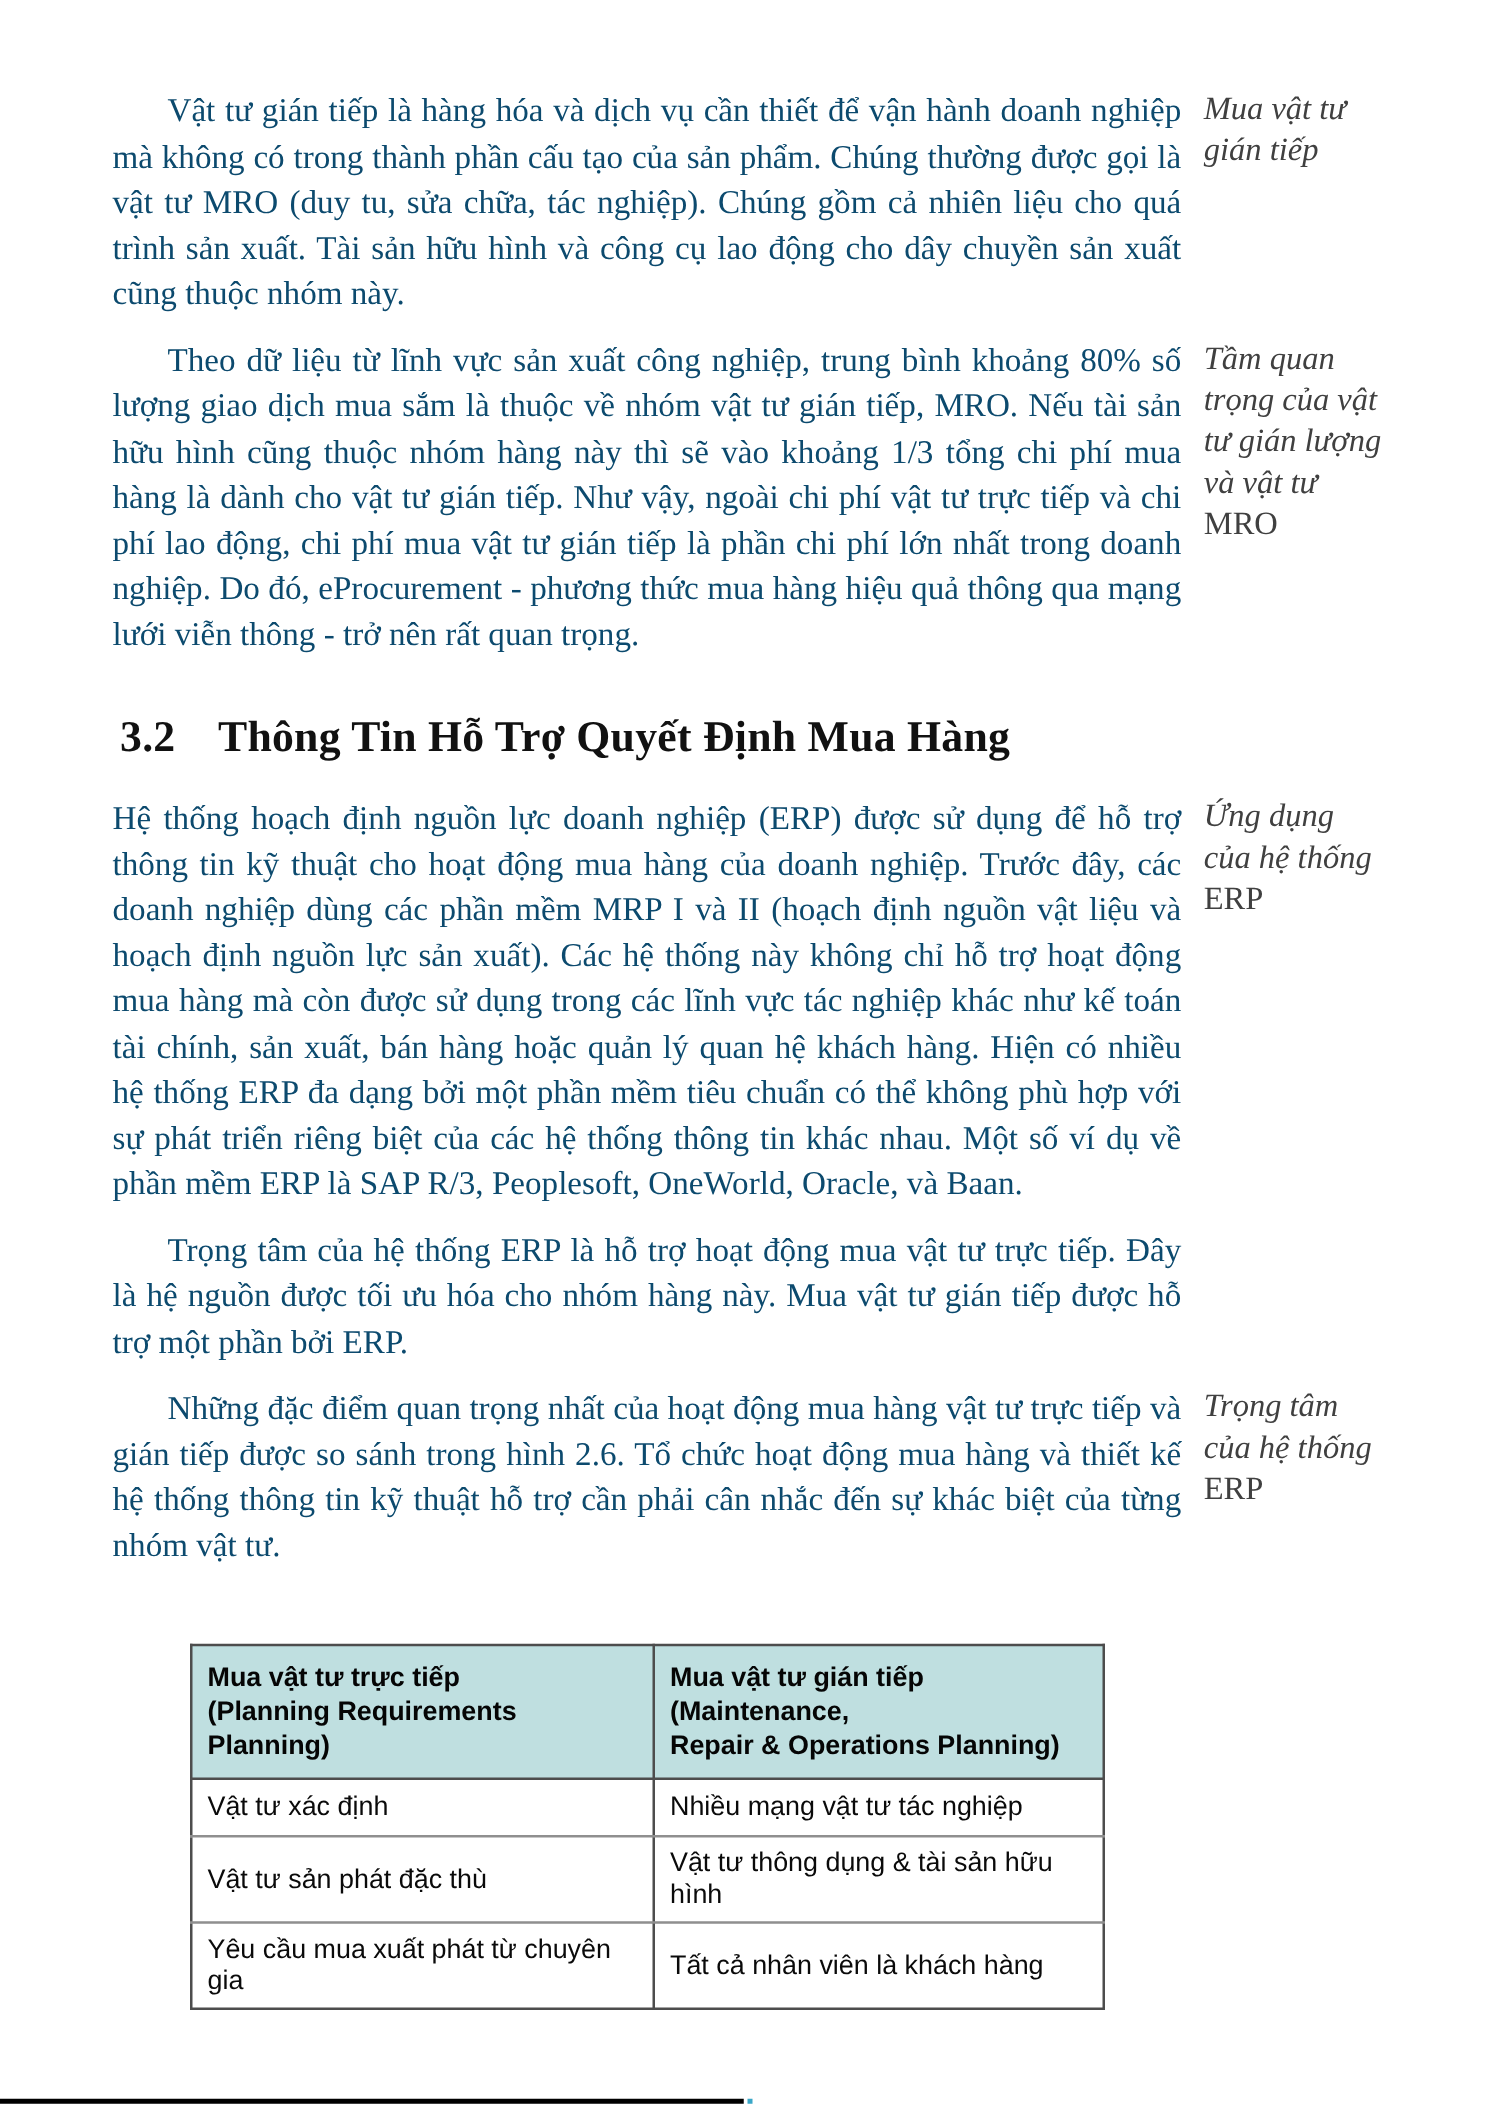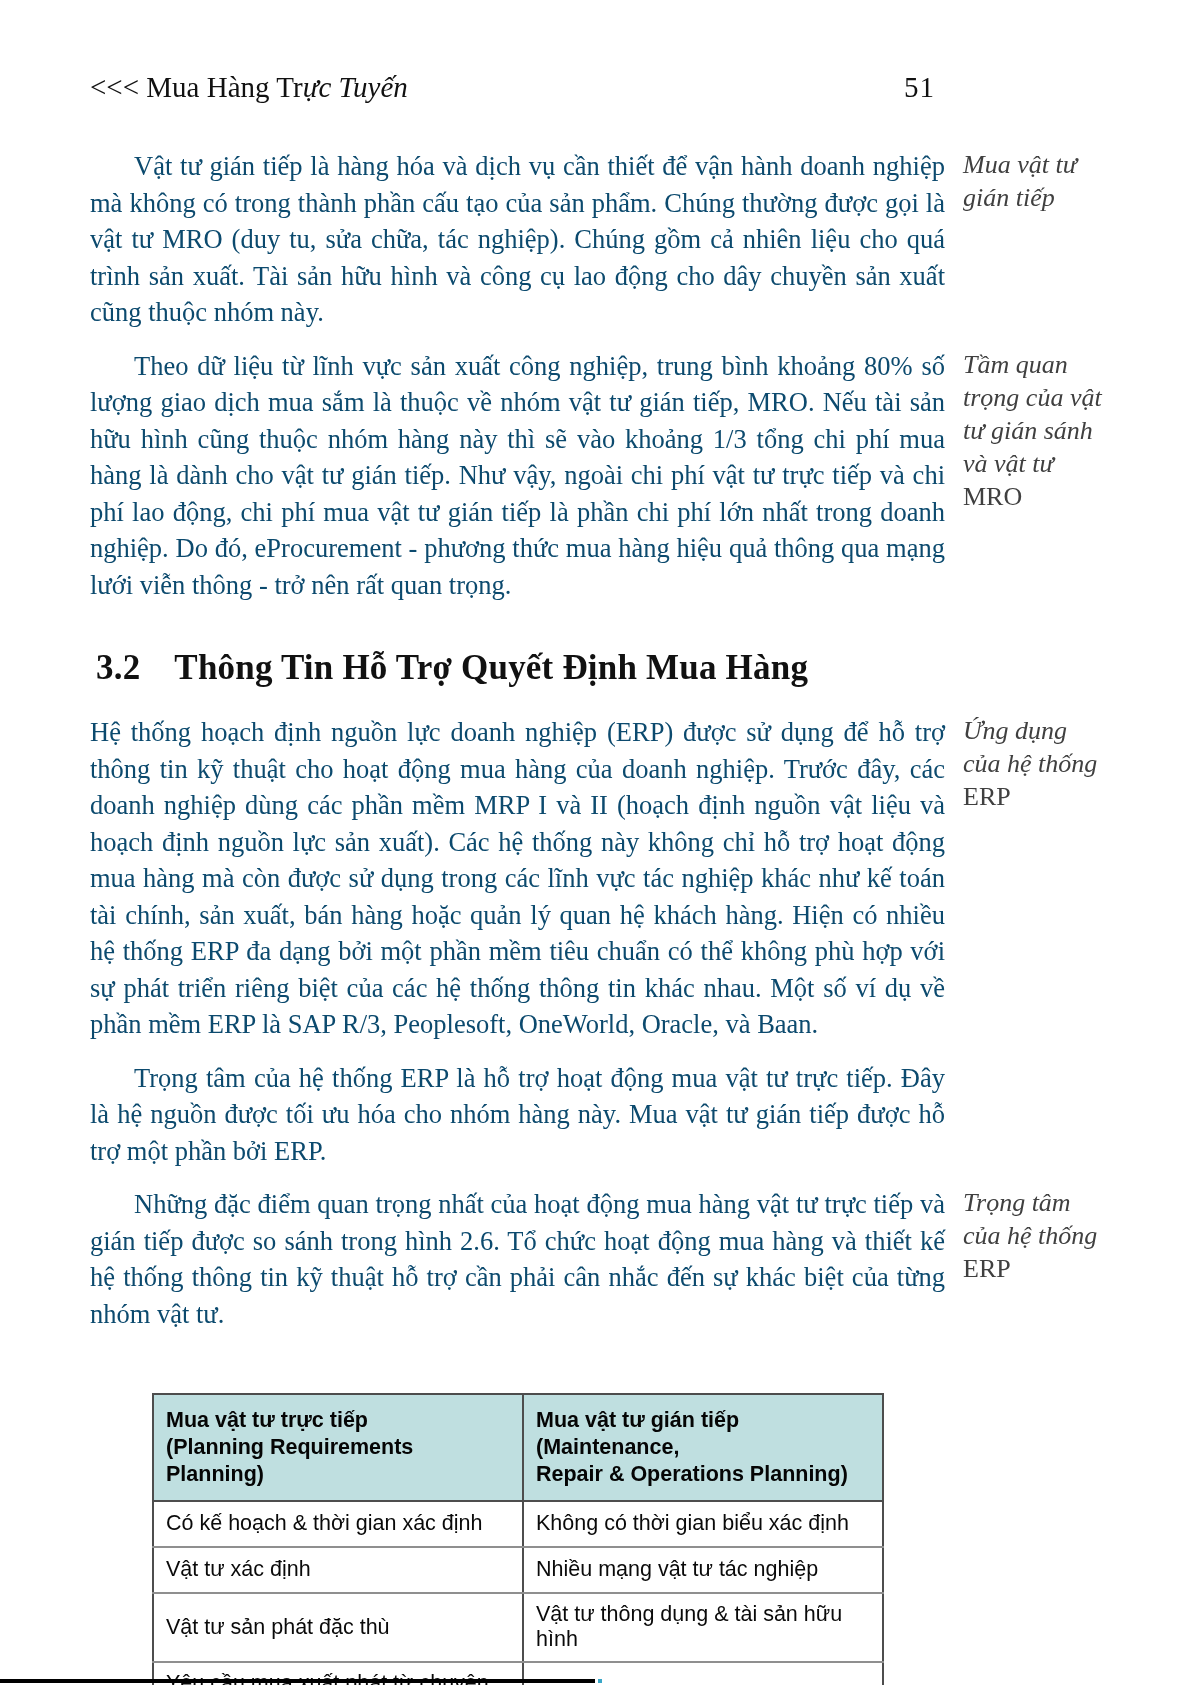--- a/index.html
+++ b/index.html
@@ -80,46 +80,39 @@
   .bottom-rule .dot{
     position:absolute;right:-7px;top:0;width:4px;height:4px;
     background:var(--accent-dot,#3aa7c8);
   }
 </style>
 </head>
 <body>
 
 <div class="page">
 
-  <div class="row runhead">
-    <div class="main-col">
-      <div class="head-left"><span>&lt;&lt;&lt;</span><span> Mua Hàng Tr</span><span class="ital">ực Tuyến</span></div>
-      <div class="pageno">51</div>
-    </div>
-    <div class="note-col"></div>
-  </div>
 
   <div class="row">
     <div class="main-col">
       <p class="para indent">Vật tư gián tiếp là hàng hóa và dịch vụ cần thiết để vận hành doanh nghiệp mà không có trong thành phần cấu tạo của sản phẩm. Chúng thường được gọi là vật tư MRO (duy tu, sửa chữa, tác nghiệp). Chúng gồm cả nhiên liệu cho quá trình sản xuất. Tài sản hữu hình và công cụ lao động cho dây chuyền sản xuất cũng thuộc nhóm này.</p>
     </div>
     <div class="note-col">
       <div>Mua vật tư</div>
       <div>gián tiếp</div>
     </div>
   </div>
 
   <div class="row">
     <div class="main-col">
       <p class="para indent">Theo dữ liệu từ lĩnh vực sản xuất công nghiệp, trung bình khoảng 80% số lượng giao dịch mua sắm là thuộc về nhóm vật tư gián tiếp, MRO. Nếu tài sản hữu hình cũng thuộc nhóm hàng này thì sẽ vào khoảng 1/3 tổng chi phí mua hàng là dành cho vật tư gián tiếp. Như vậy, ngoài chi phí vật tư trực tiếp và chi phí lao động, chi phí mua vật tư gián tiếp là phần chi phí lớn nhất trong doanh nghiệp. Do đó, eProcurement - phương thức mua hàng hiệu quả thông qua mạng lưới viễn thông - trở nên rất quan trọng.</p>
     </div>
     <div class="note-col">
       <div>Tầm quan</div>
       <div>trọng của vật</div>
-      <div>tư gián sánh</div>
+      <div>tư gián lượng</div>
       <div>và vật tư</div>
       <div class="upright">MRO</div>
     </div>
   </div>
 
   <div class="row sect">
     <div class="main-col">
       <span class="sect-num">3.2</span><span>Thông Tin Hỗ Trợ Quyết Định Mua Hàng</span>
     </div>
     <div class="note-col"></div>
@@ -167,24 +160,20 @@
             <div>(Planning Requirements Planning)</div>
           </th>
           <th>
             <div>Mua vật tư gián tiếp (Maintenance,</div>
             <div>Repair &amp; Operations Planning)</div>
           </th>
         </tr>
       </thead>
       <tbody>
         <tr>
-          <td>Có kế hoạch &amp; thời gian xác định</td>
-          <td>Không có thời gian biểu xác định</td>
-        </tr>
-        <tr>
           <td>Vật tư xác định</td>
           <td>Nhiều mạng vật tư tác nghiệp</td>
         </tr>
         <tr>
           <td>Vật tư sản phát đặc thù</td>
           <td>Vật tư thông dụng &amp; tài sản hữu hình</td>
         </tr>
         <tr>
           <td>Yêu cầu mua xuất phát từ chuyên gia</td>
           <td>Tất cả nhân viên là khách hàng</td>

